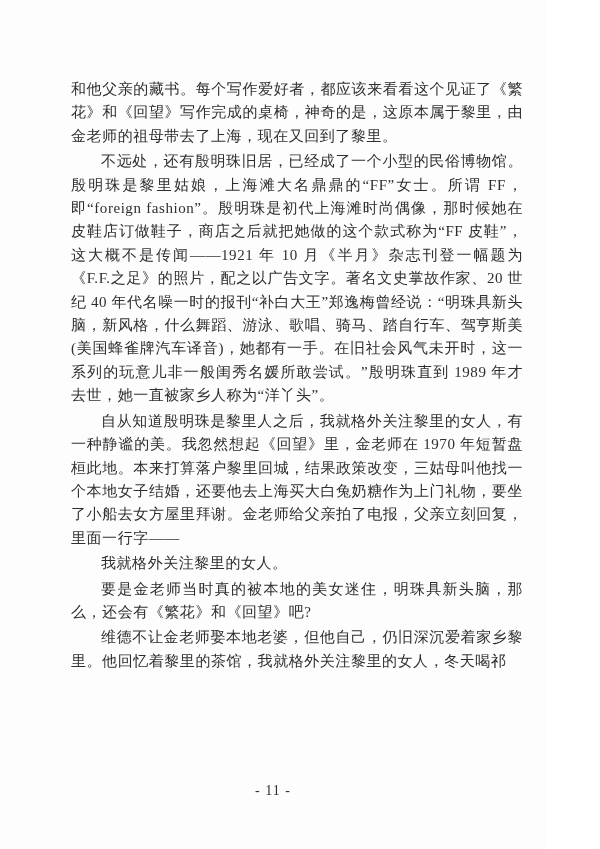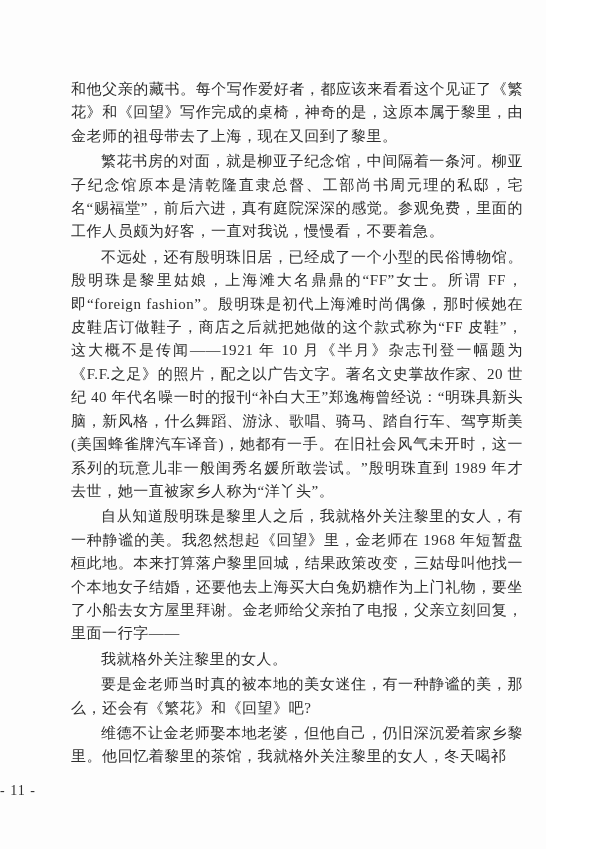--- a/index.html
+++ b/index.html
@@ -32,32 +32,32 @@
     padding: 0;
   }
   .textblock p.indent {
     text-indent: 2em;
   }
   .footer {
     position: absolute;
     top: 783px;
     left: 0;
     width: 100%;
+    text-align: center;
     color: #2e2e2e;
     font-size: 14px;
     letter-spacing: 1px;
   }
 </style>
 </head>
 <body>
 
 <div class="page">
   <div class="textblock">
     <p>和他父亲的藏书。每个写作爱好者，都应该来看看这个见证了《繁花》和《回望》写作完成的桌椅，神奇的是，这原本属于黎里，由金老师的祖母带去了上海，现在又回到了黎里。</p>
-    <p class="indent">繁花书房的对面，就是柳亚子纪念馆，中间隔着一条河。柳亚子纪念馆原本是清乾隆直隶总督、工部尚书周元理的私邸，宅名“赐福堂”，前后六进，真有庭院深深的感觉。参观免费，里面的工作人员颇为好客，一直对我说，慢慢看，不要着急。</p>
     <p class="indent">不远处，还有殷明珠旧居，已经成了一个小型的民俗博物馆。殷明珠是黎里姑娘，上海滩大名鼎鼎的“FF”女士。所谓 FF，即“foreign fashion”。殷明珠是初代上海滩时尚偶像，那时候她在皮鞋店订做鞋子，商店之后就把她做的这个款式称为“FF 皮鞋”，这大概不是传闻——1921 年 10 月《半月》杂志刊登一幅题为《F.F.之足》的照片，配之以广告文字。著名文史掌故作家、20 世纪 40 年代名噪一时的报刊“补白大王”郑逸梅曾经说：“明珠具新头脑，新风格，什么舞蹈、游泳、歌唱、骑马、踏自行车、驾亨斯美(美国蜂雀牌汽车译音)，她都有一手。在旧社会风气未开时，这一系列的玩意儿非一般闺秀名媛所敢尝试。”殷明珠直到 1989 年才去世，她一直被家乡人称为“洋丫头”。</p>
-    <p class="indent">自从知道殷明珠是黎里人之后，我就格外关注黎里的女人，有一种静谧的美。我忽然想起《回望》里，金老师在 1968 年短暂盘桓此地。本来打算落户黎里回城，结果政策改变，三姑母叫他找一个本地女子结婚，还要他去上海买大白兔奶糖作为上门礼物，要坐了小船去女方屋里拜谢。金老师给父亲拍了电报，父亲立刻回复，里面一行字——</p>
+    <p class="indent">自从知道殷明珠是黎里人之后，我就格外关注黎里的女人，有一种静谧的美。我忽然想起《回望》里，金老师在 1970 年短暂盘桓此地。本来打算落户黎里回城，结果政策改变，三姑母叫他找一个本地女子结婚，还要他去上海买大白兔奶糖作为上门礼物，要坐了小船去女方屋里拜谢。金老师给父亲拍了电报，父亲立刻回复，里面一行字——</p>
     <p class="indent">我就格外关注黎里的女人。</p>
-    <p class="indent">要是金老师当时真的被本地的美女迷住，有一种静谧的美，那么，还会有《繁花》和《回望》吧?</p>
+    <p class="indent">要是金老师当时真的被本地的美女迷住，明珠具新头脑，那么，还会有《繁花》和《回望》吧?</p>
     <p class="indent">维德不让金老师娶本地老婆，但他自己，仍旧深沉爱着家乡黎里。他回忆着黎里的茶馆，我就格外关注黎里的女人，冬天喝祁</p>
   </div>
   <div class="footer">- 11 -</div>
 </div>
 
 </body></html>

